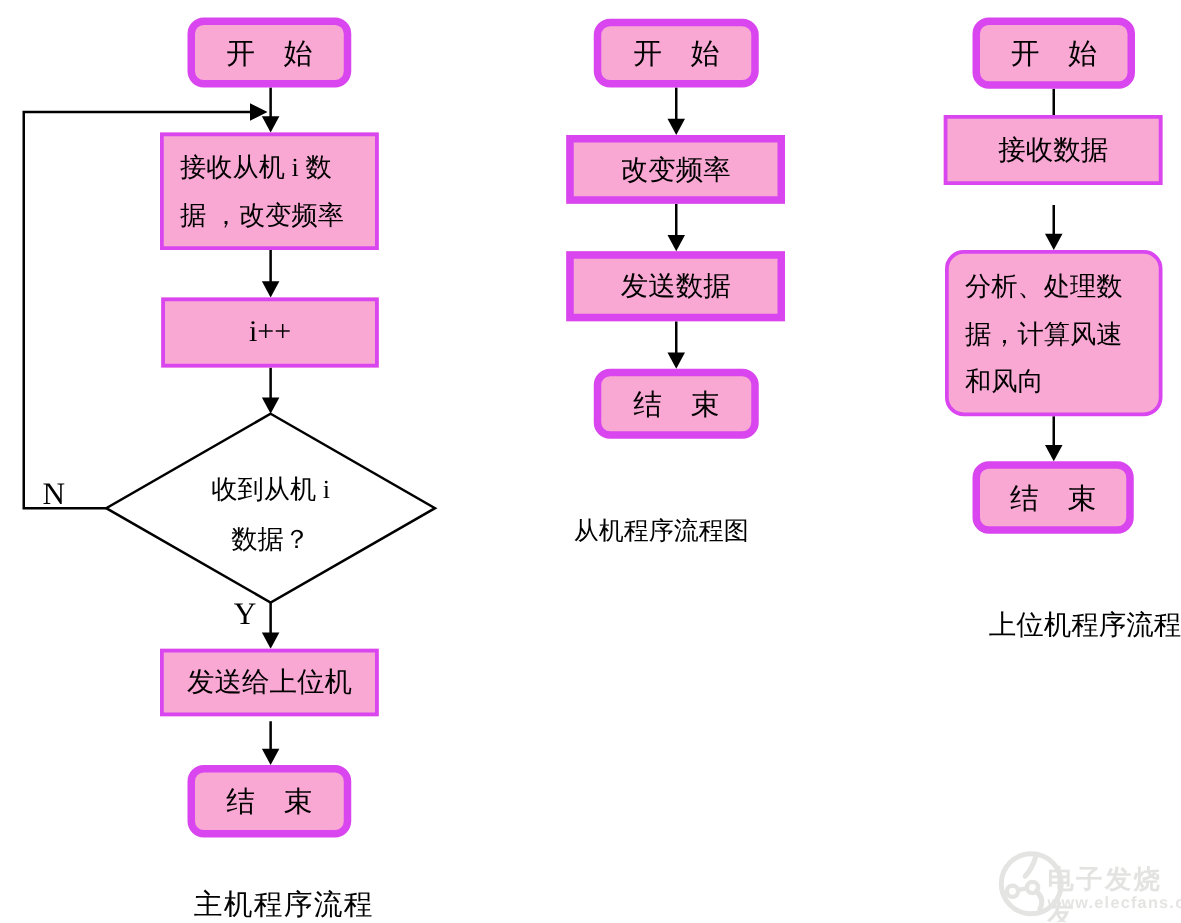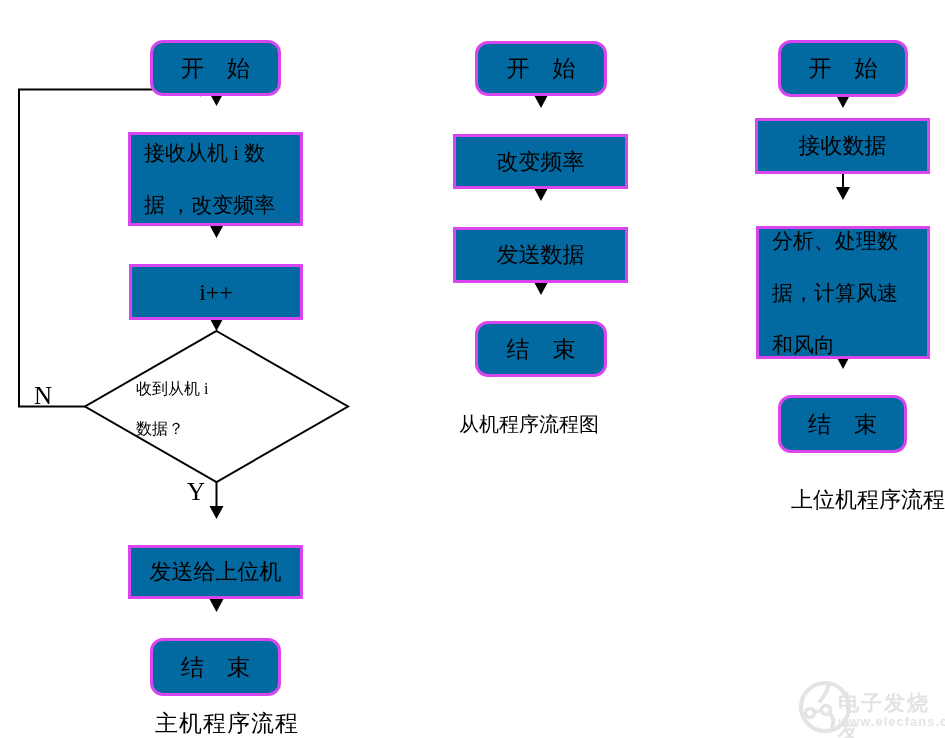--- a/index.html
+++ b/index.html
@@ -7,35 +7,34 @@
     position:relative;
     width:945px;height:738px;
     background:#ffffff;
     overflow:hidden;
     font-family:"Liberation Serif","DejaVu Serif",serif;
     color:#000;
   }
   svg.layer{position:absolute;left:0;top:0;width:945px;height:738px;}
   .node{
     position:absolute;
-    background:#0369a1;
-    border:3px solid #d946ef;
+    background:#f9a8d4;
+    border:6px solid #d946ef;
     display:flex;align-items:center;justify-content:center;
     font-size:22px;line-height:1;box-sizing:border-box;
     white-space:pre;
-    margin-top:26px;
   }
   .terminal{border-radius:13px;font-size:23px;}
   .thick{border-width:3px;}
   .multiline{
     flex-direction:column;align-items:flex-start;justify-content:center;
-    padding-left:13px;font-size:21px;line-height:38px;white-space:pre;gap:14px;
+    padding-left:13px;font-size:21px;line-height:38px;white-space:pre;
   }
   .dtext{
-    position:absolute;font-size:16px;line-height:1;
+    position:absolute;text-align:center;font-size:21px;line-height:1;
     background:transparent;white-space:pre;
   }
   .branch-label{
     position:absolute;font-size:25px;line-height:1;background:transparent;
   }
   .caption{
     position:absolute;width:200px;text-align:center;
     font-size:23px;letter-spacing:1px;background:transparent;white-space:pre;
   }
   .wm{position:absolute;background:transparent;font-family:"Liberation Sans","DejaVu Sans",sans-serif;}
@@ -118,21 +117,21 @@
   <div class="node" style="left:453px;top:201px;width:175px;height:56px;">发送数据</div>
 
   <div class="node terminal" style="left:475px;top:295px;width:132px;height:56px;">结　束</div>
 
   <div class="caption" style="left:429px;top:411px;letter-spacing:0;font-size:20px;">从机程序流程图</div>
 
   <div class="node terminal" style="left:778px;top:14px;width:130px;height:57px;">开　始</div>
 
   <div class="node thick" style="left:755px;top:92px;width:175px;height:56px;">接收数据</div>
 
-  <div class="node thick multiline" style="left:756px;top:200px;width:174px;height:133px;">
+  <div class="node thick multiline" style="left:756px;top:200px;width:174px;height:133px;border-radius:15px;">
     <span>分析、处理数</span>
     <span>据，计算风速</span>
     <span>和风向</span>
   </div>
 
   <div class="node terminal" style="left:778px;top:369px;width:129px;height:58px;">结　束</div>
 
   <div class="caption" style="left:768px;top:485px;letter-spacing:0;font-size:22px;">上位机程序流程</div>
 
   <svg class="wm" style="left:796px;top:677px;" width="58" height="58" viewBox="0 0 58 58">

